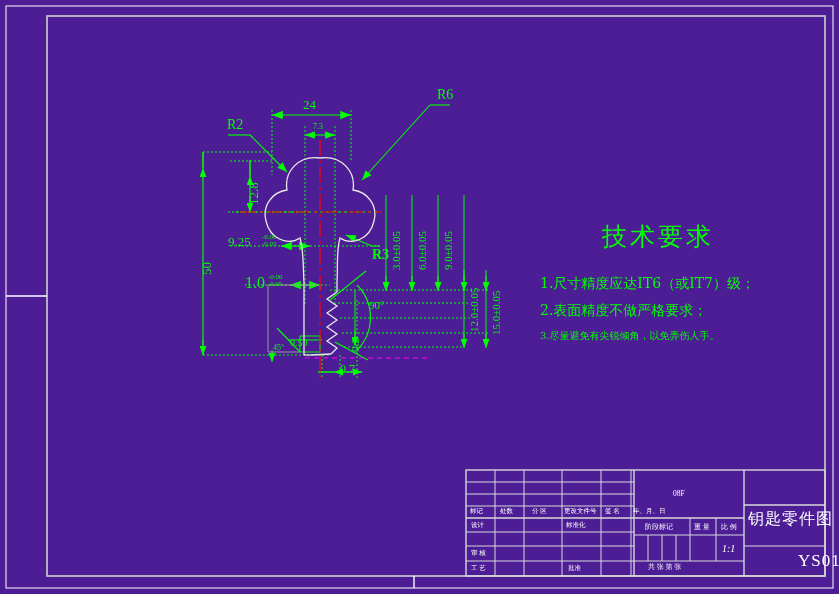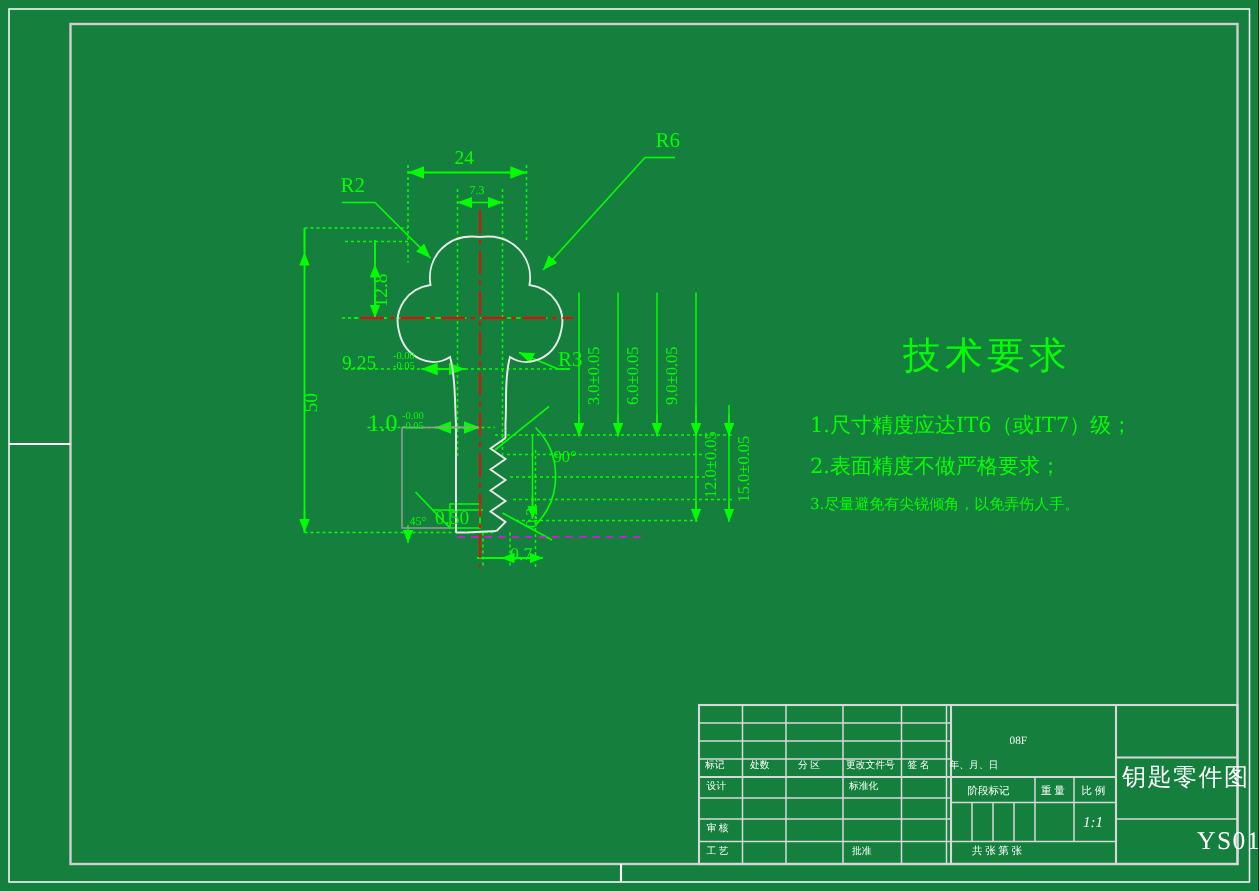--- a/index.html
+++ b/index.html
@@ -1,18 +1,18 @@
 <!DOCTYPE html>
 <html><head>
 <meta charset="utf-8">
 <style>
   html,body{margin:0;padding:0;background:#000;}
   body{width:839px;height:594px;overflow:hidden;
        font-family:"DejaVu Sans","Liberation Sans",sans-serif;}
-  #stage{position:relative;width:839px;height:594px;background:#15803d;}
+  #stage{position:relative;width:839px;height:594px;background:#4c1d95;}
   svg.layer{position:absolute;left:0;top:0;width:839px;height:594px;}
   .txt{position:absolute;color:#00ff00;font-family:"Liberation Serif","DejaVu Serif",serif;
        white-space:nowrap;line-height:1;}
   .vtxt{transform-origin:0 0;}
   .tolstack{position:absolute;color:#00ff00;font-family:"Liberation Serif",serif;
             line-height:1.05;white-space:nowrap;}
   .tb-txt{position:absolute;color:#ffffff;white-space:nowrap;
           font-family:"Liberation Serif","DejaVu Serif",serif;line-height:1;}
   .req{position:absolute;color:#00ff00;white-space:nowrap;
        font-family:"DejaVu Serif",serif;}
@@ -172,21 +172,21 @@
   <div class="txt" style="left:313px;top:123px;font-size:8px;">7.3</div>
 
   <div class="txt vtxt" style="left:247px;top:205px;font-size:13px;transform:rotate(-90deg);">12.8</div>
 
   <div class="txt vtxt" style="left:200px;top:275px;font-size:13px;transform:rotate(-90deg);">50</div>
 
   <div class="txt" style="left:227px;top:118px;font-size:14px;">R2</div>
 
   <div class="txt" style="left:437px;top:88px;font-size:14px;">R6</div>
 
-  <div class="txt" style="left:372px;top:234px;font-size:14px;">R3</div>
+  <div class="txt" style="left:372px;top:248px;font-size:14px;font-weight:bold;">R3</div>
 
   <div class="txt" style="left:228px;top:235px;font-size:13px;">9.25</div>
   <div class="tolstack" style="left:262px;top:234px;font-size:7px;">
     <div>-0.00</div>
     <div>-0.05</div>
   </div>
 
   <div class="txt" style="left:245px;top:275px;font-size:16px;">1.0</div>
   <div class="tolstack" style="left:268px;top:274px;font-size:7px;">
     <div>-0.00</div>
@@ -194,21 +194,21 @@
   </div>
 
   <div class="txt vtxt" style="left:391px;top:270px;font-size:11px;transform:rotate(-90deg);">3.0±0.05</div>
   <div class="txt vtxt" style="left:417px;top:270px;font-size:11px;transform:rotate(-90deg);">6.0±0.05</div>
   <div class="txt vtxt" style="left:443px;top:270px;font-size:11px;transform:rotate(-90deg);">9.0±0.05</div>
   <div class="txt vtxt" style="left:469px;top:332px;font-size:11px;transform:rotate(-90deg);">12.0±0.05</div>
   <div class="txt vtxt" style="left:491px;top:335px;font-size:11px;transform:rotate(-90deg);">15.0±0.05</div>
 
   <div class="txt" style="left:369px;top:300px;font-size:11px;">90°</div>
   <div class="txt" style="left:273px;top:344px;font-size:8px;">45°</div>
-  <div class="txt" style="left:290px;top:338px;font-size:13px;">0.50</div>
+  <div class="txt" style="left:290px;top:338px;font-size:10px;">0.50</div>
   <div class="txt vtxt" style="left:350px;top:352px;font-size:11px;transform:rotate(-90deg);">0.2</div>
   <div class="txt" style="left:340px;top:363px;font-size:12px;">0.7</div>
 
   <div class="req" style="left:602px;top:220px;font-size:25px;letter-spacing:3px;text-align:right;">技术要求</div>
 
   <div class="req" style="left:540px;top:275px;font-size:14px;">1.尺寸精度应达IT6（或IT7）级；</div>
   <div class="req" style="left:540px;top:302px;font-size:14px;">2.表面精度不做严格要求；</div>
   <div class="req" style="left:540px;top:329px;font-size:10px;">3.尽量避免有尖锐倾角，以免弄伤人手。</div>
 
   <svg class="layer">

